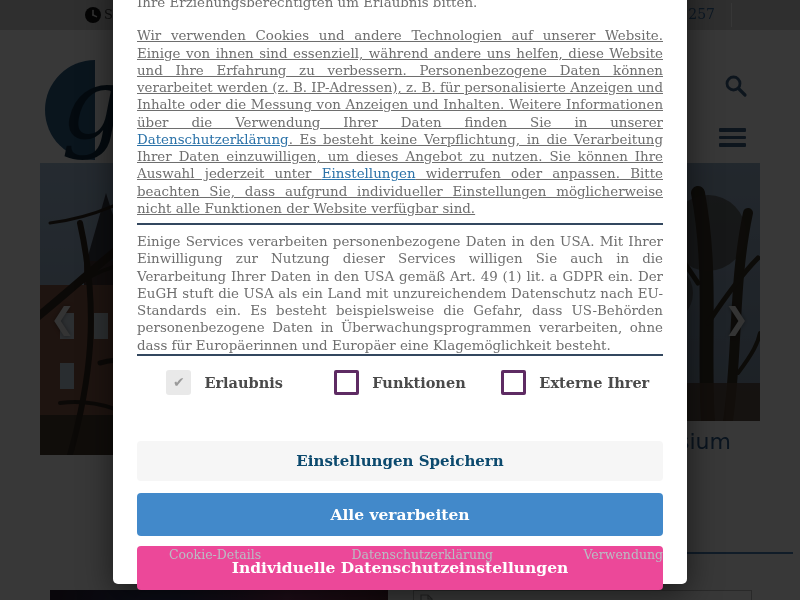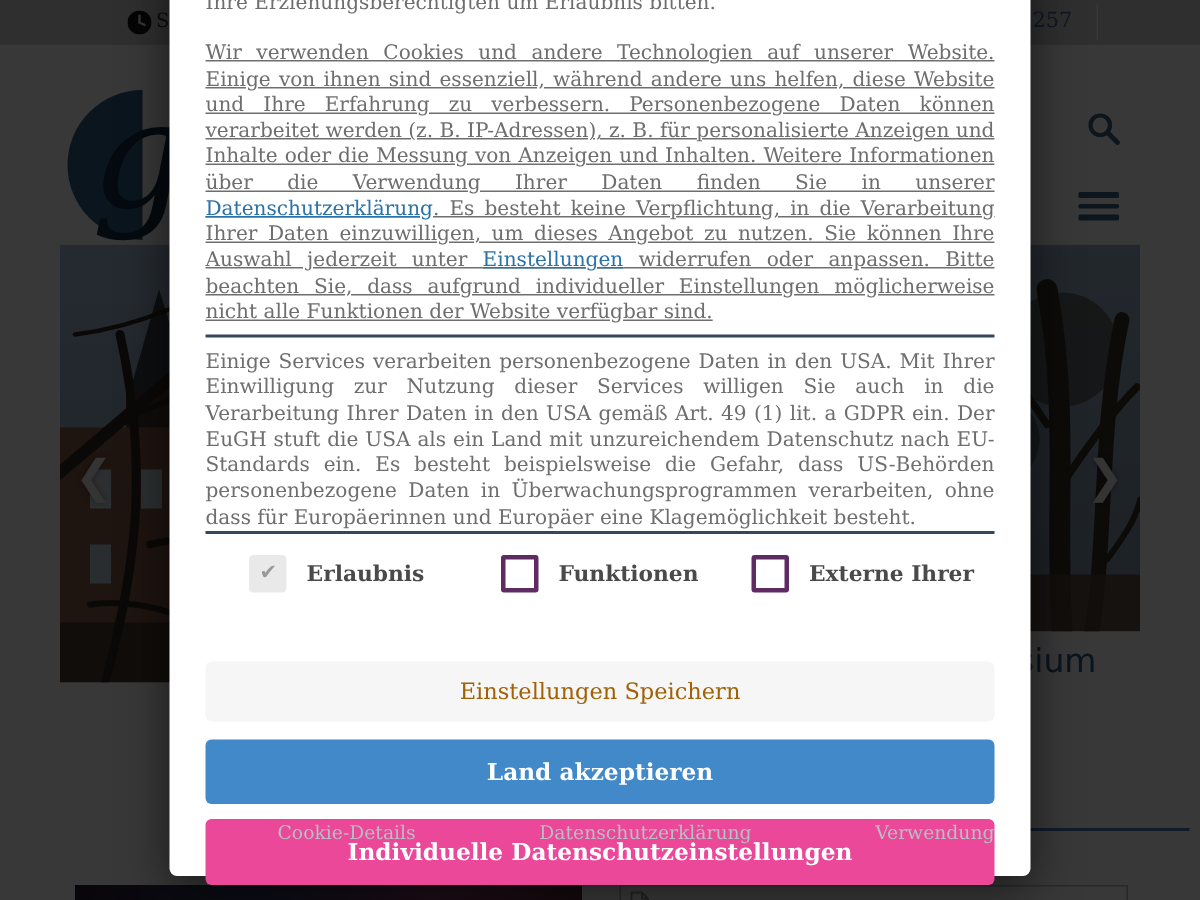--- a/index.html
+++ b/index.html
@@ -61,24 +61,24 @@
   .hr2 { border:none; border-top:2px solid #33475f; margin:0; }
   .cb-row { display:flex; margin-top:14px; }
   .cb-group { flex:1; display:flex; align-items:center; justify-content:center; gap:13px; cursor:pointer; }
   .cb-box { width:19px; height:19px; border:3px solid #5e2b63; border-radius:2px; background:#fff; }
   .cb-box-disabled { width:25px; height:25px; border:none; border-radius:3px; background:#e9e9e9;
                      display:flex; align-items:center; justify-content:center;
                      color:#9a9a9a; font-size:14px; font-family:"DejaVu Sans", sans-serif; }
   .cb-label { font-size:14.5px; font-weight:bold; color:#4a4a4a; }
   .btn { display:block; width:100%; border:none; border-radius:4px; cursor:pointer;
          font-family:"DejaVu Serif", serif; }
-  .btn-save { height:40px; background:#f6f6f6; color:#a16207; font-size:15px; margin-top:46px; }
+  .btn-save { height:40px; background:#f6f6f6; color:#0c4a6e; font-size:15px; margin-top:46px;font-weight:bold; }
   .btn-accept { height:43px; background:#4289ca; color:#ffffff; font-size:15.5px; font-weight:bold; margin-top:12px; }
   .btn-individual { height:44px; background:#ec4899; color:#ffffff; font-size:15.5px; font-weight:bold; margin-top:10px; }
-  .modal-footer { position:absolute; left:24px; right:24px; bottom:22px; display:flex;
+  .modal-footer { position:absolute; left:8px; right:24px; bottom:22px; display:flex;
                   justify-content:space-between; padding-left:48px; }
   .modal-footer a { color:#b9bdc4; font-size:12.5px; text-decoration:none; cursor:pointer; }
 </style>
 </head>
 <body>
 
 <div class="viewport">
 
   <div class="page">
 
@@ -199,21 +199,21 @@
         <span class="cb-box"></span>
         <span class="cb-label">Funktionen</span>
       </div>
       <div class="cb-group">
         <span class="cb-box"></span>
         <span class="cb-label">Externe Ihrer</span>
       </div>
     </div>
 
     <button class="btn btn-save">Einstellungen Speichern</button>
-    <button class="btn btn-accept">Land akzeptieren</button>
+    <button class="btn btn-accept">Alle verarbeiten</button>
     <button class="btn btn-individual">Individuelle Datenschutzeinstellungen</button>
 
     <div class="modal-footer">
       <a>Cookie-Details</a>
       <a>Datenschutzerklärung</a>
       <a>Verwendung</a>
     </div>
   </div>
 
 </div>

